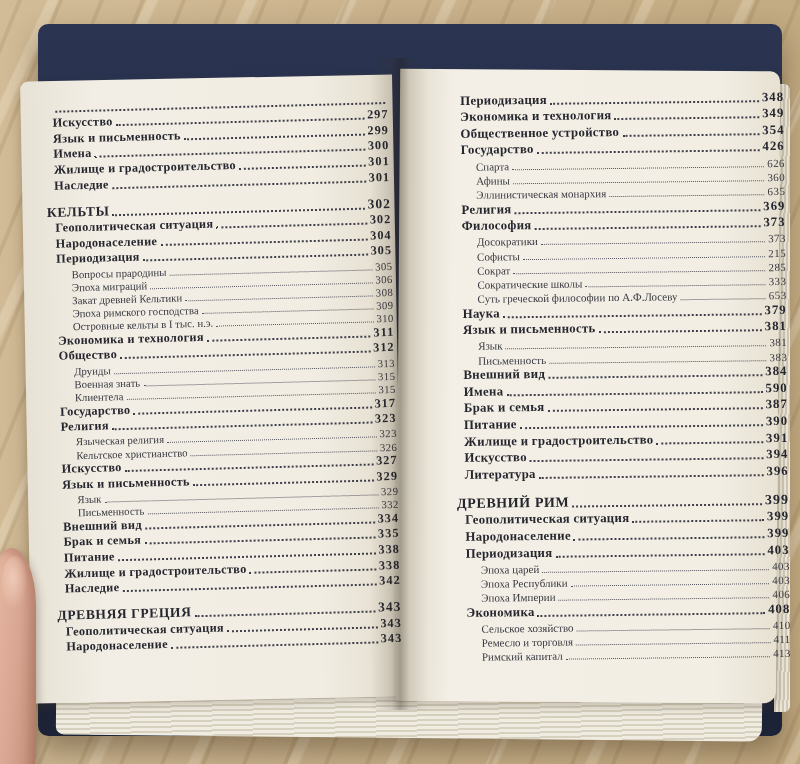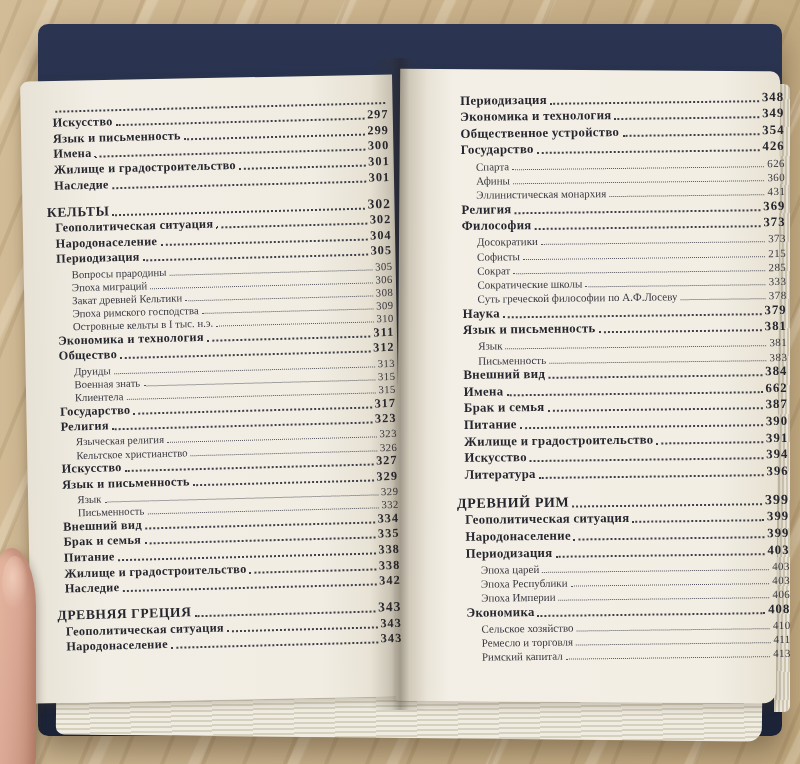--- a/index.html
+++ b/index.html
@@ -275,21 +275,21 @@
     <span class="num">626</span>
   </div>
       <div class="row lv-sub">
     <span class="lbl">Афины</span>
     <span class="leader"></span>
     <span class="num">360</span>
   </div>
       <div class="row lv-sub">
     <span class="lbl">Эллинистическая монархия</span>
     <span class="leader"></span>
-    <span class="num">431</span>
+    <span class="num">635</span>
   </div>
       <div class="row lv-section">
     <span class="lbl">Религия</span>
     <span class="leader"></span>
     <span class="num">369</span>
   </div>
       <div class="row lv-section">
     <span class="lbl">Философия</span>
     <span class="leader"></span>
     <span class="num">373</span>
@@ -310,21 +310,21 @@
     <span class="num">285</span>
   </div>
       <div class="row lv-sub">
     <span class="lbl">Сократические школы</span>
     <span class="leader"></span>
     <span class="num">333</span>
   </div>
       <div class="row lv-sub">
     <span class="lbl">Суть греческой философии по А.Ф.Лосеву</span>
     <span class="leader"></span>
-    <span class="num">378</span>
+    <span class="num">653</span>
   </div>
       <div class="row lv-section">
     <span class="lbl">Наука</span>
     <span class="leader"></span>
     <span class="num">379</span>
   </div>
       <div class="row lv-section">
     <span class="lbl">Язык и письменность</span>
     <span class="leader"></span>
     <span class="num">381</span>
@@ -340,21 +340,21 @@
     <span class="num">383</span>
   </div>
       <div class="row lv-section">
     <span class="lbl">Внешний вид</span>
     <span class="leader"></span>
     <span class="num">384</span>
   </div>
       <div class="row lv-section">
     <span class="lbl">Имена</span>
     <span class="leader"></span>
-    <span class="num">662</span>
+    <span class="num">590</span>
   </div>
       <div class="row lv-section">
     <span class="lbl">Брак и семья</span>
     <span class="leader"></span>
     <span class="num">387</span>
   </div>
       <div class="row lv-section">
     <span class="lbl">Питание</span>
     <span class="leader"></span>
     <span class="num">390</span>

